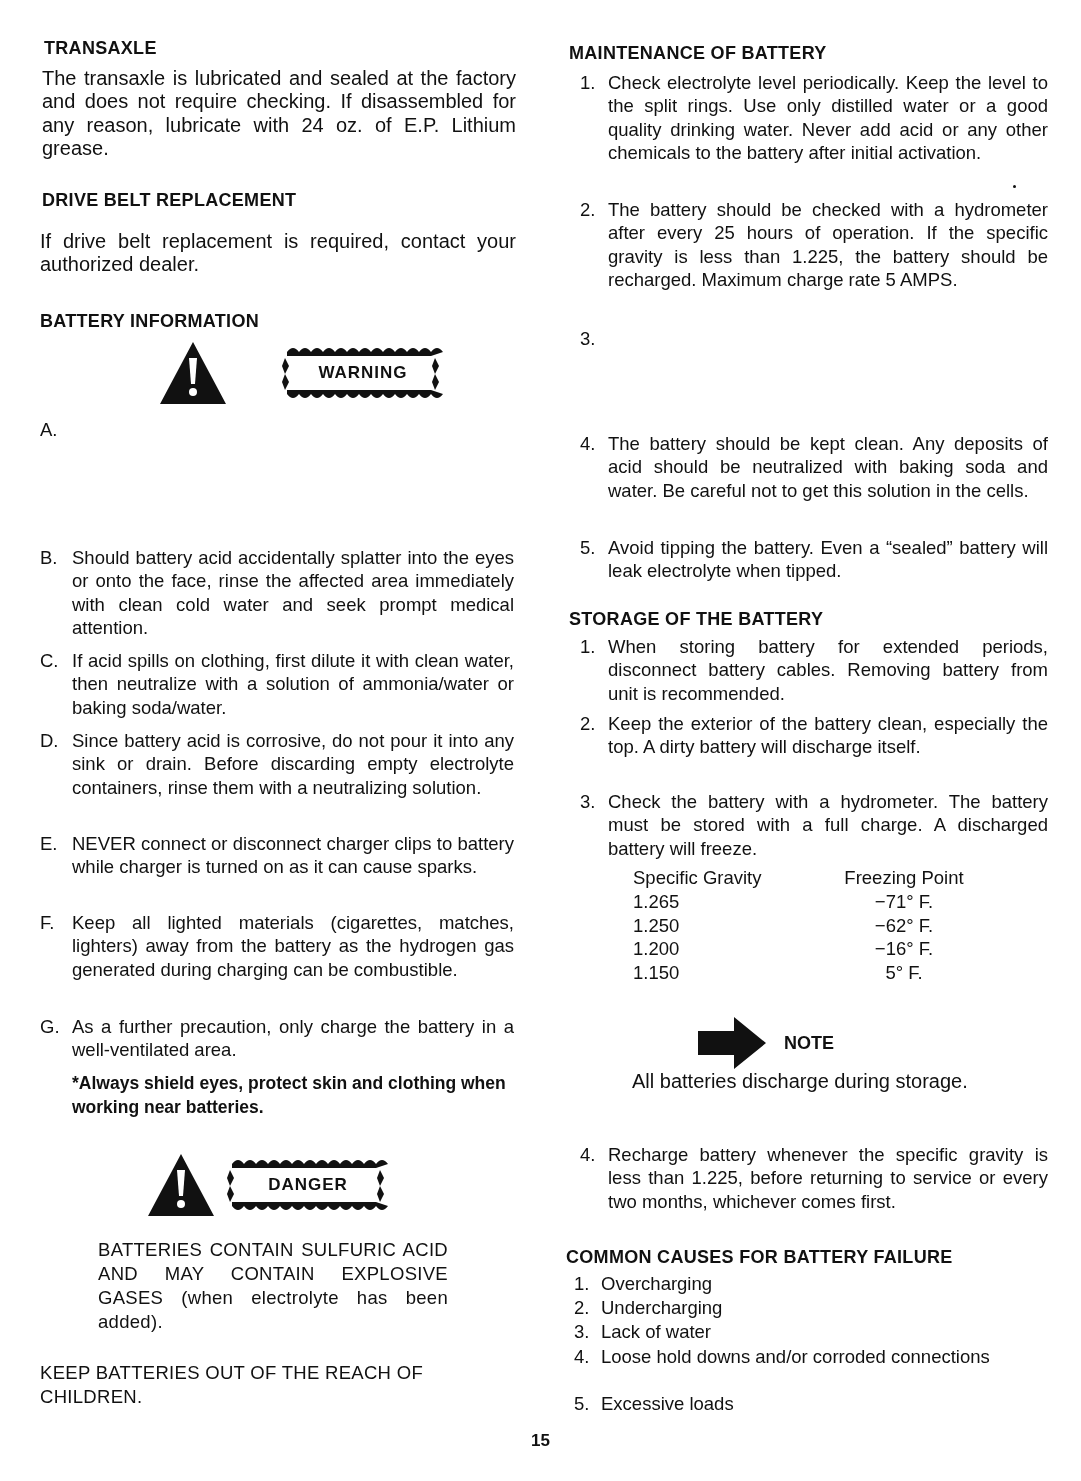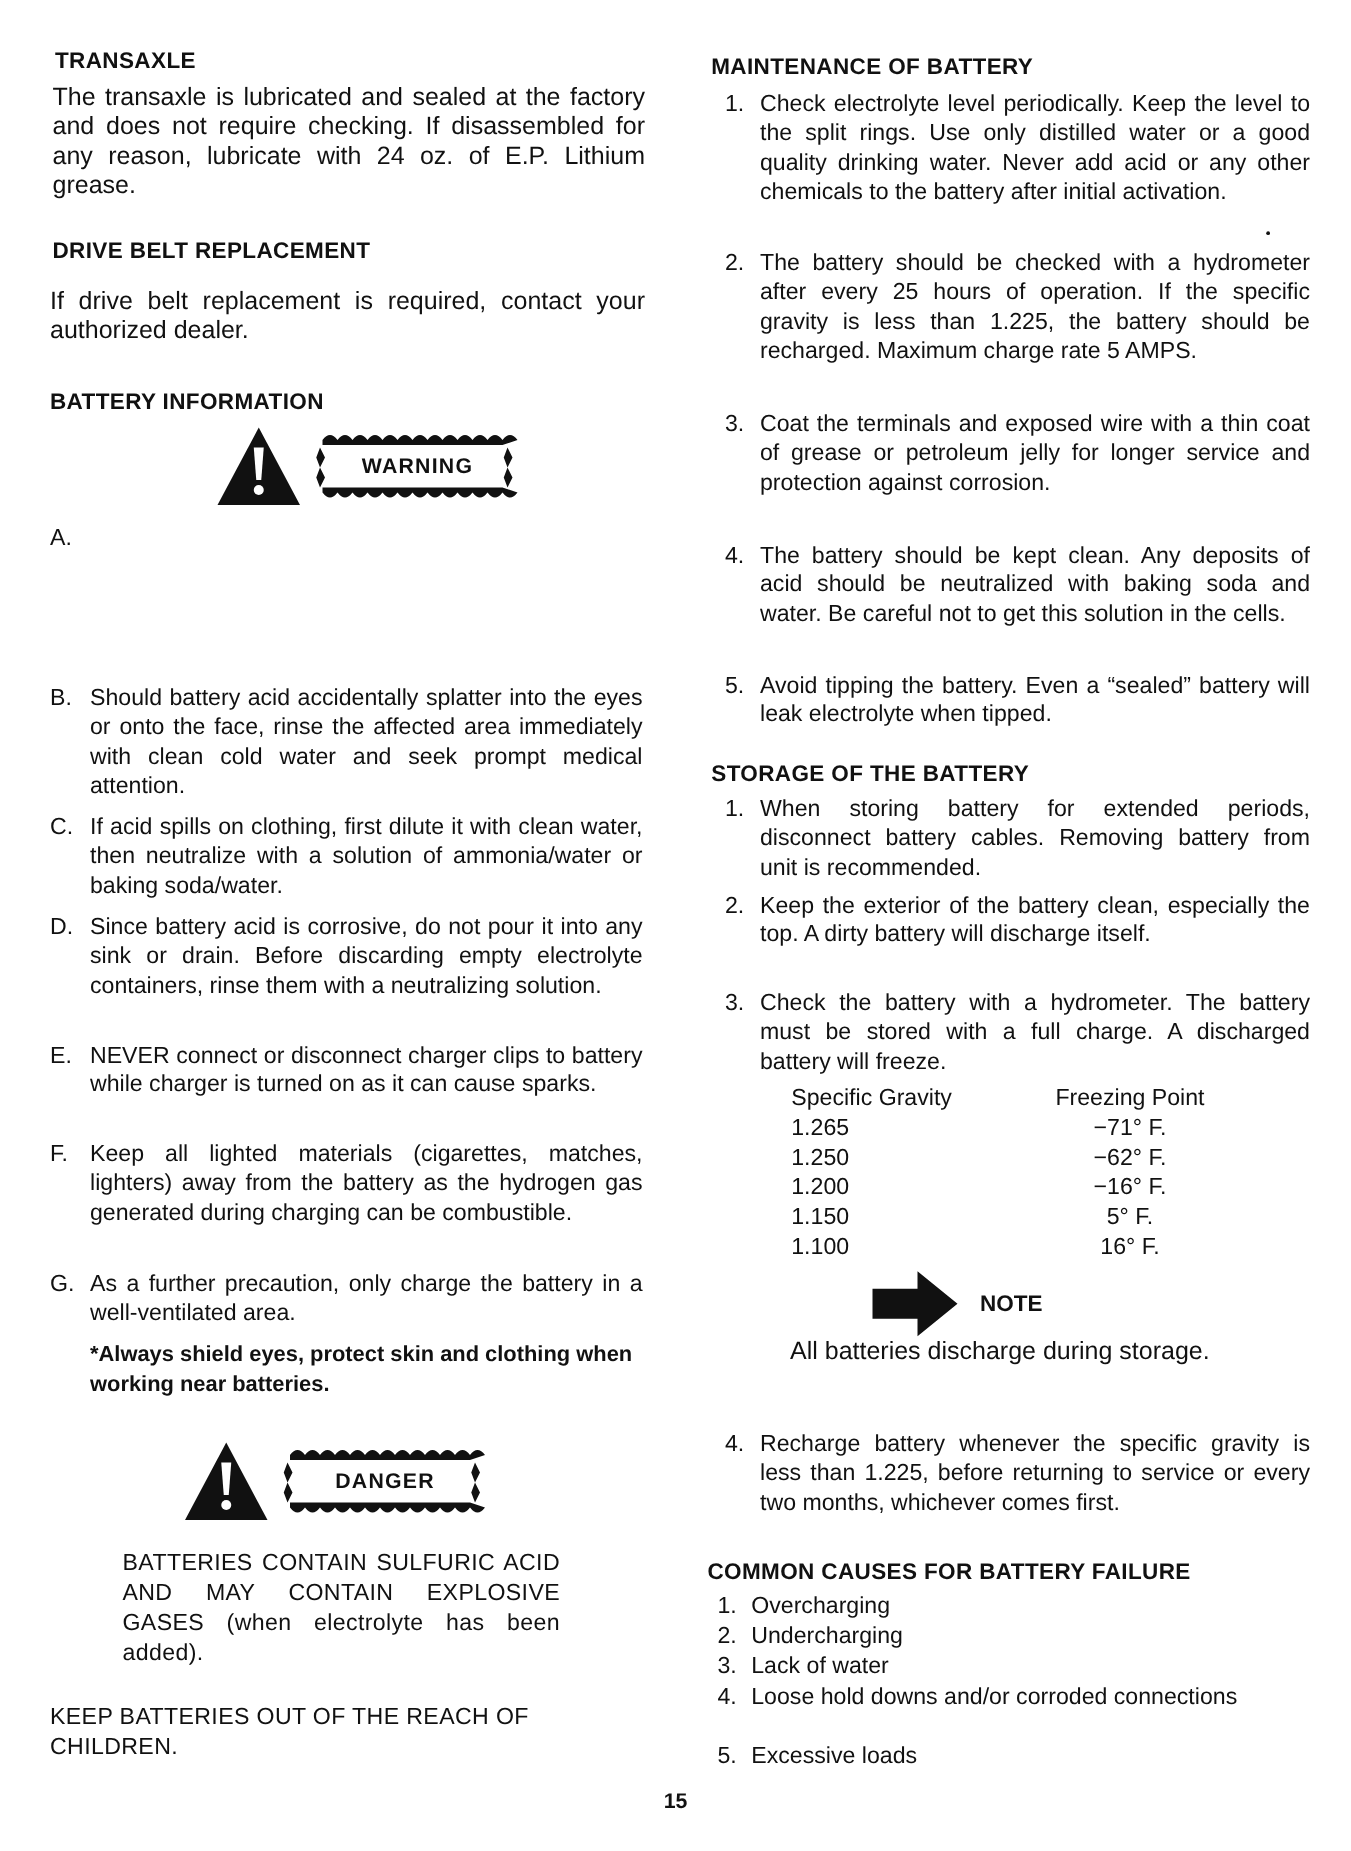--- a/index.html
+++ b/index.html
@@ -46,21 +46,21 @@
 <body>
 
 <h2 class="heading" style="left:44px; top:38px;">TRANSAXLE</h2>
 <p class="para" style="left:42px; top:67px; width:474px;">The transaxle is lubricated and sealed at the factory and does not require checking. If disassembled for any reason, lubricate with 24 oz. of E.P. Lithium grease.</p>
 
 <h2 class="heading" style="left:42px; top:190px;text-align:center;">DRIVE BELT REPLACEMENT</h2>
 <p class="para" style="left:40px; top:230px; width:476px;">If drive belt replacement is required, contact your authorized dealer.</p>
 
 <h2 class="heading" style="left:40px; top:311px;">BATTERY INFORMATION</h2>
 
-<div class="sign" style="left:172px; top:340px;">
+<div class="sign" style="left:158px; top:340px;gap:43px;">
   <svg width="70" height="66" viewBox="0 0 70 66">
     <path d="M35 2 L68 64 L2 64 Z" fill="#111"></path>
     <path d="M31 18 L39 18 L37 44 L33 44 Z" fill="#fff"></path>
     <circle cx="35" cy="52" r="4" fill="#fff"></circle>
   </svg>
   <div class="banner">
     <svg width="168" height="58" viewBox="0 0 168 58">
       <g fill="#111">
         <path d="M8 8 q6 -8 12 0 q6 -8 12 0 q6 -8 12 0 q6 -8 12 0 q6 -8 12 0 q6 -8 12 0 q6 -8 12 0 q6 -8 12 0 q6 -8 12 0 q6 -8 12 0 q6 -8 12 0 q6 -8 12 0 q6 -8 12 0 L152 12 L8 12 Z"></path>
         <path d="M8 50 q6 8 12 0 q6 8 12 0 q6 8 12 0 q6 8 12 0 q6 8 12 0 q6 8 12 0 q6 8 12 0 q6 8 12 0 q6 8 12 0 q6 8 12 0 q6 8 12 0 q6 8 12 0 q6 8 12 0 L152 46 L8 46 Z"></path>
@@ -130,21 +130,20 @@
   <span class="marker">1.</span>
   <span class="text">Check electrolyte level periodically. Keep the level to the split rings. Use only distilled water or a good quality drinking water. Never add acid or any other chemicals to the battery after initial activation.</span>
 </div>
 <div class="stray-dot" style="left:1013px; top:185px;"></div>
 <div class="item right" style="left:566px; top:198px; width:482px; height:120px;">
   <span class="marker">2.</span>
   <span class="text">The battery should be checked with a hydrometer after every 25 hours of operation. If the specific gravity is less than 1.225, the battery should be recharged. Maximum charge rate 5 AMPS.</span>
 </div>
 <div class="item right" style="left:566px; top:327px; width:482px; height:96px;">
   <span class="marker">3.</span>
-  <span class="text">Coat the terminals and exposed wire with a thin coat of grease or petroleum jelly for longer service and protection against corrosion.</span>
 </div>
 <div class="item right" style="left:566px; top:432px; width:482px; height:96px;">
   <span class="marker">4.</span>
   <span class="text">The battery should be kept clean. Any deposits of acid should be neutralized with baking soda and water. Be careful not to get this solution in the cells.</span>
 </div>
 <div class="item right" style="left:566px; top:536px; width:482px; height:48px;">
   <span class="marker">5.</span>
   <span class="text">Avoid tipping the battery. Even a “sealed” battery will leak electrolyte when tipped.</span>
 </div>
 
@@ -176,24 +175,20 @@
     <span class="c1">1.250</span>
     <span class="c2">−62° F.</span>
   </div>
   <div class="row">
     <span class="c1">1.200</span>
     <span class="c2">−16° F.</span>
   </div>
   <div class="row">
     <span class="c1">1.150</span>
     <span class="c2">5° F.</span>
-  </div>
-  <div class="row">
-    <span class="c1">1.100</span>
-    <span class="c2">16° F.</span>
   </div>
 </div>
 
 <div class="note-block" style="left:696px; top:1015px;">
   <svg width="72" height="56" viewBox="0 0 72 56">
     <path d="M2 16 L38 16 L38 2 L70 28 L38 54 L38 40 L2 40 Z" fill="#111"></path>
   </svg>
   <span class="note-label">NOTE</span>
 </div>
 <div class="para" style="left:632px; top:1070px; width:360px;">All batteries discharge during storage.</div>

